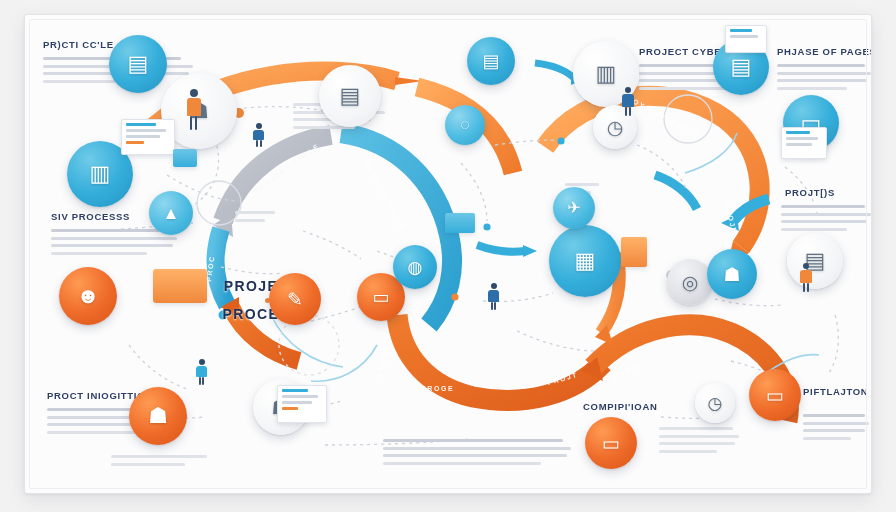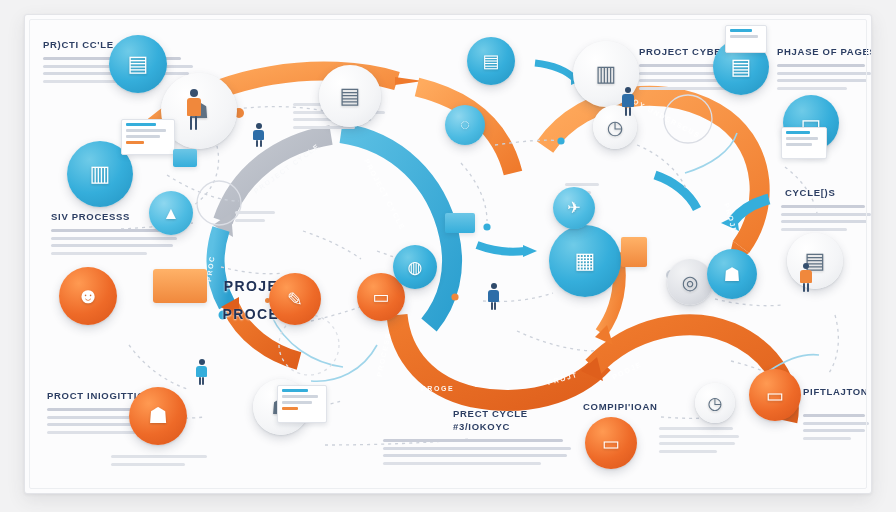--- a/index.html
+++ b/index.html
@@ -264,21 +264,21 @@
     </div>
 
     <div class="label" style="left:752px;top:31px;">PHJASE OF PAGESS IN</div>
     <div class="lines" style="left:752px;top:49px;">
       <i style="width:88px"></i>
         <i class="l2" style="width:94px"></i>
       <i class="l2" style="width:90px"></i>
         <i class="l3" style="width:70px"></i>
     </div>
 
-    <div class="label" style="left:760px;top:172px;">CYCLE[)S</div>
+    <div class="label" style="left:760px;top:172px;">PROJT[)S</div>
     <div class="lines" style="left:756px;top:190px;">
       <i style="width:84px"></i>
         <i class="l2" style="width:90px"></i>
       <i class="l2" style="width:86px"></i>
         <i class="l3" style="width:66px"></i>
     </div>
 
     <div class="label" style="left:778px;top:371px;">PIFTLAJTON</div>
     <div class="lines" style="left:778px;top:399px;">
       <i style="width:62px"></i>
@@ -287,21 +287,20 @@
         <i class="l3" style="width:48px"></i>
     </div>
 
     <div class="lines" style="left:358px;top:424px;">
       <i style="width:110px"></i>
         <i class="l2" style="width:118px"></i>
       <i class="l2" style="width:114px"></i>
         <i class="l3" style="width:88px"></i>
     </div>
 
-    <div class="label two" style="left:428px;top:392px;width:112px;">PRECT CYCLE #3/IOKOYC</div>
     <div class="lines" style="left:428px;top:424px;">
       <i style="width:110px"></i>
         <i class="l2" style="width:118px"></i>
       <i class="l2" style="width:114px"></i>
         <i class="l3" style="width:88px"></i>
     </div>
 
     <div class="label" style="left:558px;top:386px;">COMPIPI'IOAN</div>
     <div class="lines faint" style="left:634px;top:412px;">
       <i style="width:74px"></i>

